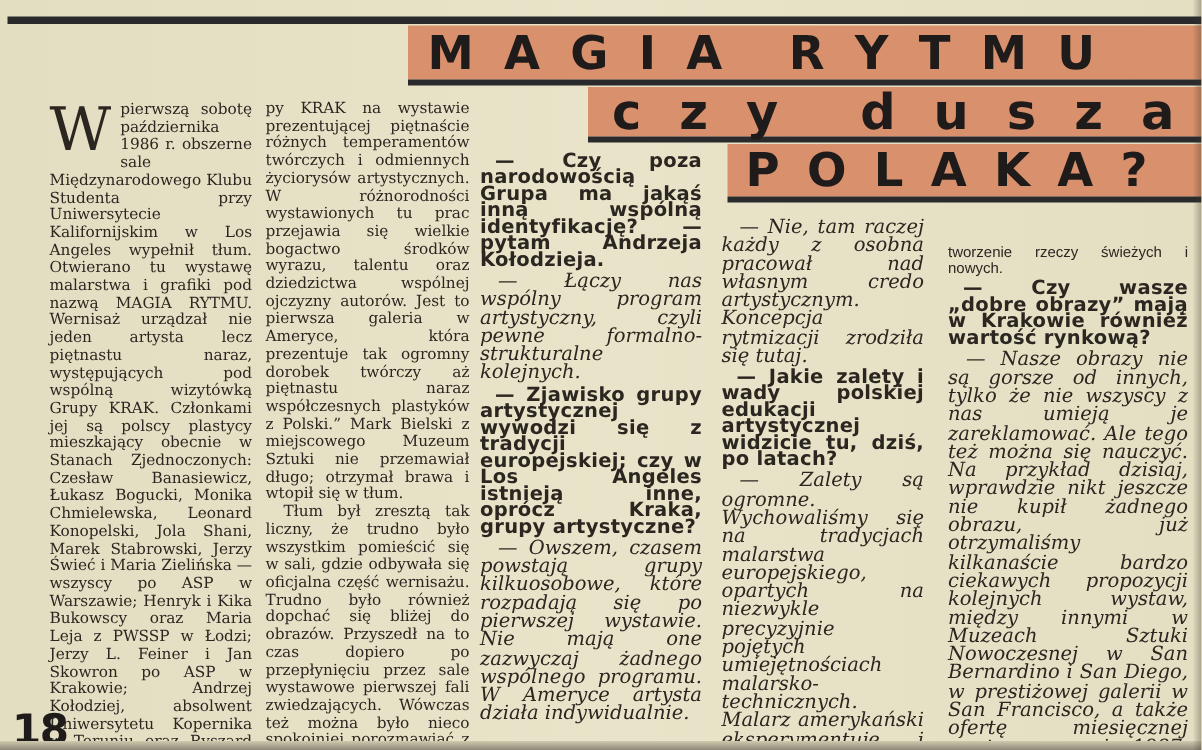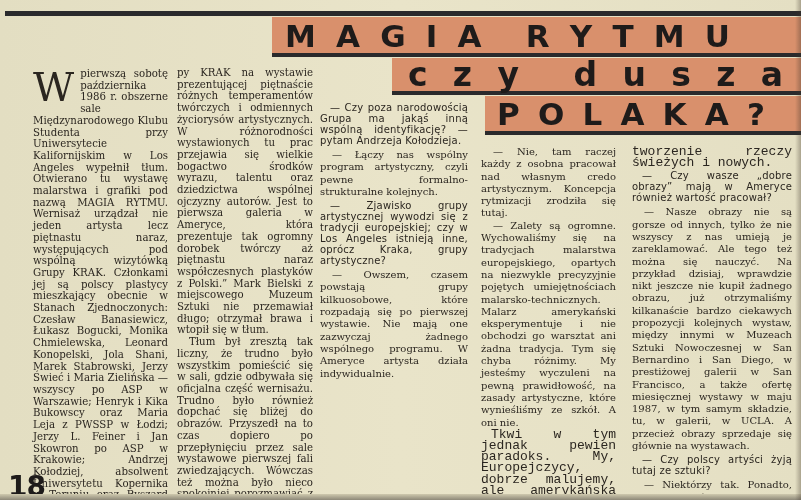--- a/index.html
+++ b/index.html
@@ -19,26 +19,26 @@
       display: flex; justify-content: space-between; align-items: center;
     }
     .title-line span { display: inline-block; }
     .col {
       position: absolute; font-size: 10.2px; line-height: 11.7px;
       text-align: justify; hyphens: manual;
     }
     .col p { margin: 0; text-indent: 0; }
     .col p.ind { text-indent: 12px; }
     .col p.q {
-      font-family: "DejaVu Sans", "Liberation Sans", sans-serif; font-weight: normal;
-      font-size: 10px; line-height: 11px; text-indent: 10px; margin: 2px 0 3px 0;
+      font-family: "DejaVu Sans", "Liberation Sans", sans-serif; font-weight: bold;
+      font-size: 13px; line-height: 11px; text-indent: 10px; margin: 2px 0 3px 0;
       letter-spacing: 0.2px;
     }
-    .col p.a { text-indent: 12px; font-size: 10px; line-height: 12.3px; }
-    .col p.small { font-family: Liberation Mono, monospace; font-size: 13px; line-height: 11.2px; text-indent: 10px; }
+    .col p.a { text-indent: 12px; font-size: 13px; line-height: 12.3px; font-style: italic; }
+    .col p.small { font-family: Liberation Sans, sans-serif; font-size: 10px; line-height: 11.2px; text-indent: 10px; margin-top: 17px; }
     .dropcap {
       float: left; font-family: "DejaVu Serif", "Liberation Serif", serif; font-size: 40px; line-height: 34px;
       margin: 2px 6px 0 0; color: #2b2620; font-weight: normal;
     }
     .page-num {
       position: absolute; left: 8px; top: 470px; font-family: "DejaVu Sans", "Liberation Sans", sans-serif;
       font-weight: bold; font-size: 28px; color: #1e1b1a; letter-spacing: -1px;
     }
     .bottom-shadow { position: absolute; left: 0; right: 0; bottom: 0; height: 6px; background: linear-gradient(#cfc9ae, #8d8878); }
     .right-shadow { position: absolute; top: 0; bottom: 0; right: 0; width: 6px; background: linear-gradient(90deg, rgba(0,0,0,0), rgba(60,50,40,0.35)); }
@@ -108,27 +108,28 @@
   <div class="col" style="left:320px; top:100px; width:148px;">
     <p class="q">— Czy poza narodowością Grupa ma jakąś inną wspólną identyfikację? — pytam Andrzeja Kołodzieja.</p>
     <p class="a">— Łączy nas wspólny program artystyczny, czyli pewne formalno-strukturalne kolejnych.</p>
     <p class="q">— Zjawisko grupy artystycznej wywodzi się z tradycji europejskiej; czy w Los Angeles istnieją inne, oprócz Kraka, grupy artystyczne?</p>
     <p class="a">— Owszem, czasem powstają grupy kilkuosobowe, które rozpadają się po pierwszej wystawie. Nie mają one zazwyczaj żadnego wspólnego programu. W Ameryce artysta działa indywidualnie.</p>
 
   </div>
 
   <div class="col" style="left:481px; top:146px; width:135px;">
     <p class="a">— Nie, tam raczej każdy z osobna pracował nad własnym credo artystycznym. Koncepcja rytmizacji zrodziła się tutaj.</p>
+    <p class="q">— Jakie zalety i wady polskiej edukacji artystycznej widzicie tu, dziś, po latach?</p>
     <p class="a">— Zalety są ogromne. Wychowaliśmy się na tradycjach malarstwa europejskiego, opartych na niezwykle precyzyjnie pojętych umiejętnościach malarsko-technicznych. Malarz amerykański eksperymentuje i nie obchodzi go warsztat ani żadna tradycja. Tym się chyba różnimy. My jesteśmy wyczuleni na pewną prawidłowość, na zasady artystyczne, które wynieśliśmy ze szkół. A oni nie.</p>
     <p class="small">Tkwi w tym jednak pewien paradoks. My, Europejczycy, dobrze malujemy, ale amerykańska awangarda narzuca światu nowe kierunki i to już od ponad ćwierć wieku. Wygląda na to, że brak obciążeń tradycją pozwala im na</p>
   </div>
 
   <div class="col" style="left:632px; top:146px; width:160px;">
     <p class="small" style="text-indent:0;">tworzenie rzeczy świeżych i nowych.</p>
-    <p class="q">— Czy wasze „dobre obrazy” mają w Ameryce również wartość pracował?</p>
+    <p class="q">— Czy wasze „dobre obrazy” mają w Krakowie również wartość rynkową?</p>
     <p class="a">— Nasze obrazy nie są gorsze od innych, tylko że nie wszyscy z nas umieją je zareklamować. Ale tego też można się nauczyć. Na przykład dzisiaj, wprawdzie nikt jeszcze nie kupił żadnego obrazu, już otrzymaliśmy kilkanaście bardzo ciekawych propozycji kolejnych wystaw, między innymi w Muzeach Sztuki Nowoczesnej w San Bernardino i San Diego, w prestiżowej galerii w San Francisco, a także ofertę miesięcznej wystawy w maju 1987, w tym samym składzie, tu, w galerii, w UCLA. A przecież obrazy sprzedaje się głównie na wystawach.</p>
     <p class="q">— Czy polscy artyści żyją tutaj ze sztuki?</p>
     <p class="a">— Niektórzy tak. Ponadto, jeden z kolegów</p>
   </div>
 
   <div class="page-num">18</div>
 
   <div class="bottom-shadow"></div>
   <div class="right-shadow"></div>
 </div>

